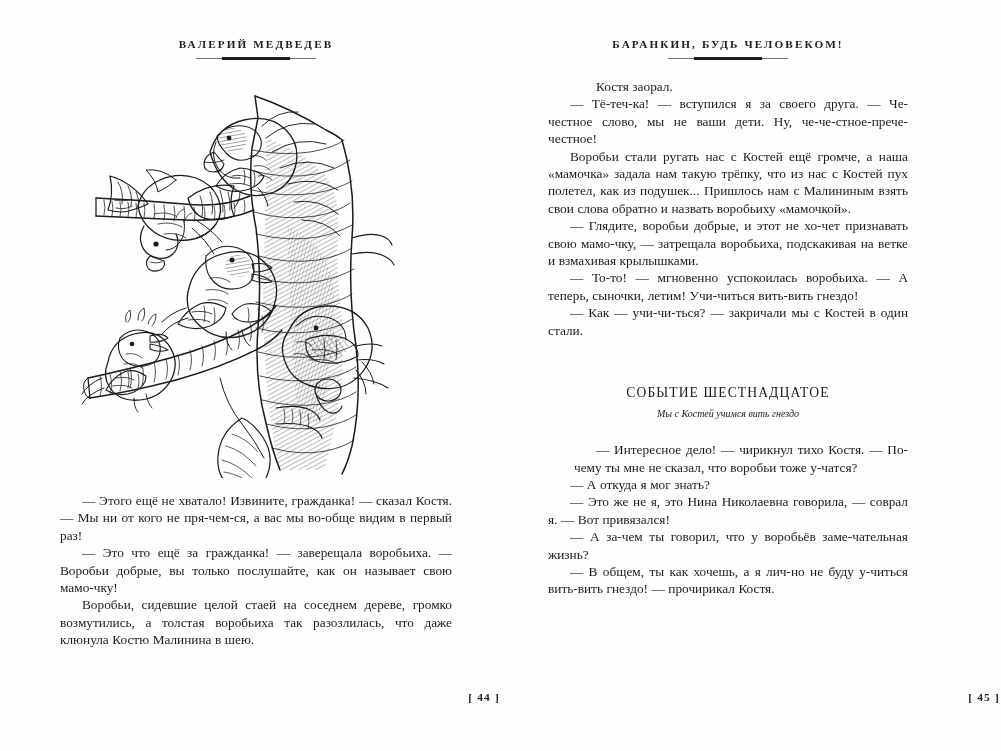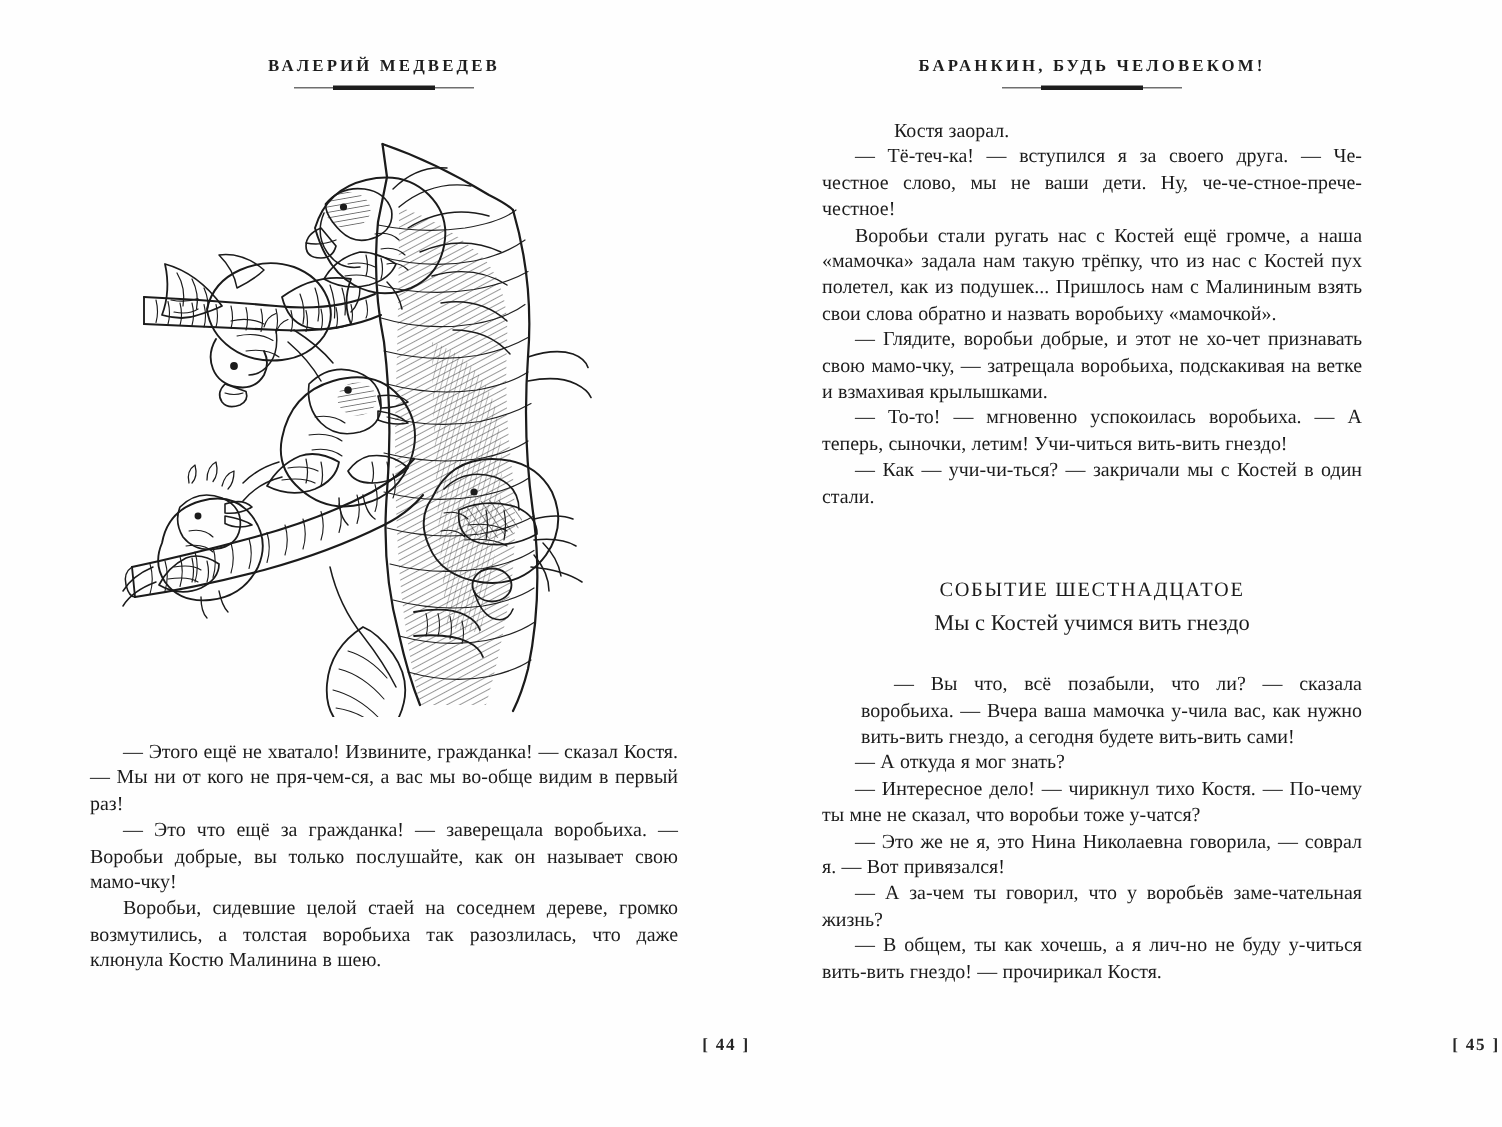--- a/index.html
+++ b/index.html
@@ -94,21 +94,22 @@
     margin: 46px 0 22px 0;
   }
   .chapter-title {
     font-size: 13.6px;
     font-weight: normal;
     letter-spacing: 1.1px;
     text-transform: uppercase;
     margin: 0 0 7px 0;
   }
   .chapter-sub {
-    font-size: 15px;
+    font-size: 10px;
+    font-style: italic;
     margin: 0;
   }
 
   
   .folio {
     position: absolute;
     bottom: 48px;
     left: 0; right: 0;
     text-align: right;
     font-size: 11.4px;
@@ -453,23 +454,22 @@
       <p class="para">— То-то! — мгновенно успокоилась воробьиха. — А теперь, сыночки, летим! Учи-читься вить-вить гнездо!</p>
       <p class="para">— Как — учи-чи-ться? — закричали мы с Костей в один стали.</p>
     </div>
 
     <div class="chapter">
       <div class="chapter-title">СОБЫТИЕ ШЕСТНАДЦАТОЕ</div>
       <div class="chapter-sub">Мы с Костей учимся вить гнездо</div>
     </div>
 
     <div class="body-col" style="margin-top:0;">
-      <p class="para">— Вы что, всё позабыли, что ли? — сказала воробьиха. — Вчера ваша мамочка у-чила вас, как нужно вить-вить гнездо, а сегодня будете вить-вить сами!</p>
+      <p class="para">— Интересное дело! — чирикнул тихо Костя. — По-чему ты мне не сказал, что воробьи тоже у-чатся?</p>
       <p class="para">— А откуда я мог знать?</p>
-      <p class="para">— Интересное дело! — чирикнул тихо Костя. — По-чему ты мне не сказал, что воробьи тоже у-чатся?</p>
       <p class="para">— Это же не я, это Нина Николаевна говорила, — соврал я. — Вот привязался!</p>
       <p class="para">— А за-чем ты говорил, что у воробьёв заме-чательная жизнь?</p>
       <p class="para">— В общем, ты как хочешь, а я лич-но не буду у-читься вить-вить гнездо! — прочирикал Костя.</p>
     </div>
 
     <div class="folio">[ 45 ]</div>
   </div>
 
 </div>
 

